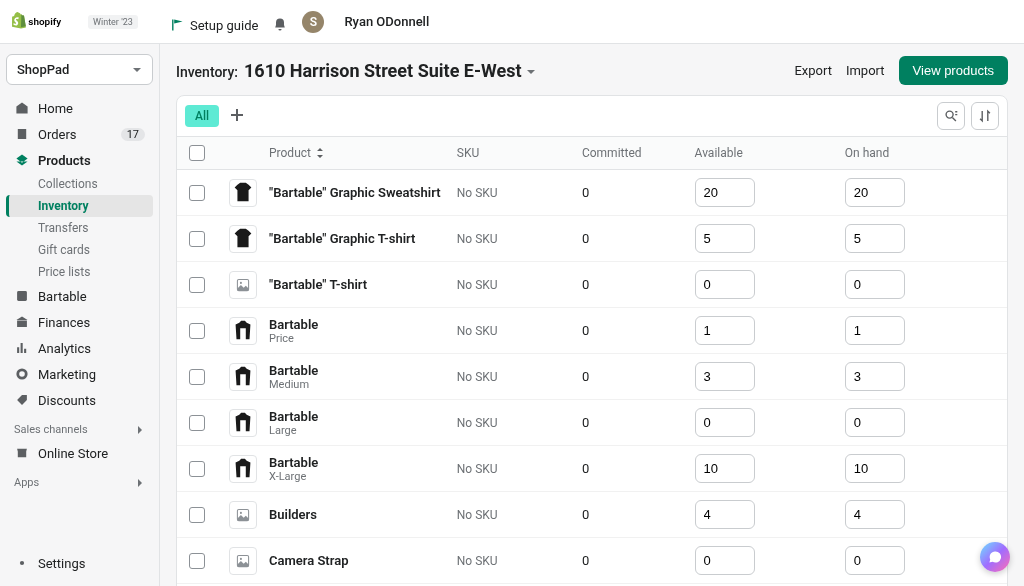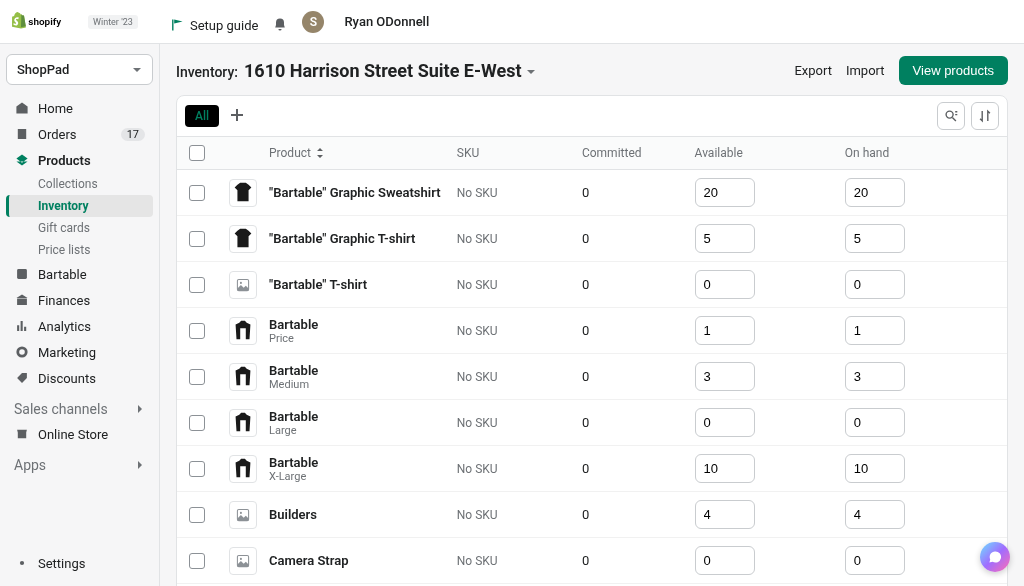--- a/index.html
+++ b/index.html
@@ -20,36 +20,36 @@
 .sidebar { width: 160px; background: #f6f6f7; border-right: 1px solid #e1e3e5; display: flex; flex-direction: column; padding: 10px 6px; overflow-y: auto; }
 .store-select { border: 1px solid #c9cccf; background: #fff; border-radius: 6px; padding: 7px 10px; margin-bottom: 10px; display: flex; align-items: center; justify-content: space-between; font-weight: 500; }
 .nav-item { display: flex; align-items: center; gap: 8px; padding: 5px 8px; border-radius: 4px; color: #202223; cursor: pointer; font-size: 13px; }
 .nav-item .nav-icon { width: 16px; height: 16px; display: flex; align-items: center; justify-content: center; }
 .nav-item .nav-icon svg { width: 14px; height: 14px; fill: #5c5f62; }
 .nav-item.active { font-weight: 600; }
 .nav-item.active .nav-icon svg { fill: #008060; }
 .badge { margin-left: auto; background: #e4e5e7; border-radius: 8px; padding: 0 6px; font-size: 11px; }
 .sub-item { padding: 4px 8px 4px 32px; color: #6d7175; font-size: 12px; cursor: pointer; border-radius: 4px; }
 .sub-item.selected { background: #e5e5e5; color: #008060; font-weight: 700; border-left: 3px solid #008060; padding-left: 29px; }
-.section-header { padding: 10px 8px 4px; color: #6d7175; font-size: 14px; display: flex; justify-content: space-between; align-items: center; }
+.section-header { padding: 10px 8px 4px; color: #6d7175; font-size: 11px; display: flex; justify-content: space-between; align-items: center; }
 .section-header svg { width: 10px; height: 10px; fill: #6d7175; }
 .sidebar-spacer { flex: 1; }
 .main { flex: 1; padding: 12px 16px; overflow-y: auto; }
 .page-header { display: flex; align-items: center; justify-content: space-between; margin-bottom: 10px; }
 .page-title-wrap { display: flex; align-items: baseline; gap: 6px; }
 .page-label { font-size: 14px; font-weight: 500; }
 .page-loc { font-size: 18px; font-weight: 700; display: flex; align-items: center; gap: 4px; }
 .page-loc svg { width: 10px; height: 10px; fill: #6d7175; margin-top: 3px; }
 .page-actions { display: flex; gap: 14px; align-items: center; }
 .action-text { color: #202223; cursor: pointer; }
 .btn-primary { background: #008060; color: #fff; border: none; padding: 7px 14px; border-radius: 6px; font-weight: 500; font-size: 13px; cursor: pointer; }
 .card { background: #fff; border: 1px solid #e1e3e5; border-radius: 8px; overflow: hidden; }
 .tabs-row { display: flex; align-items: center; padding: 6px 8px; border-bottom: 1px solid #e1e3e5; gap: 6px; }
 .tab { padding: 4px 10px; border-radius: 4px; font-size: 12px; cursor: pointer; }
-.tab.active { background: #000000; color: #008060; font-weight: 500; }
+.tab.active { background: #5eead4; color: #008060; font-weight: 500; }
 .tab-add { padding: 4px 6px; color: #6d7175; cursor: pointer; }
 .tabs-right { margin-left: auto; display: flex; gap: 6px; }
 .icon-btn { border: 1px solid #c9cccf; background: #fff; border-radius: 6px; width: 28px; height: 28px; display: flex; align-items: center; justify-content: center; cursor: pointer; }
 .icon-btn svg { width: 14px; height: 14px; fill: #5c5f62; }
 .thead { display: flex; align-items: center; padding: 8px 12px; border-bottom: 1px solid #e1e3e5; font-size: 12px; color: #6d7175; background: #fafbfb; }
 .col-check { width: 40px; }
 .col-img { width: 40px; }
 .col-product { flex: 1.5; }
 .col-sku { flex: 1; }
 .col-committed { flex: 0.9; }
@@ -130,20 +130,21 @@
     <div class="nav-item active">
         <span class="nav-icon">
           <svg viewBox="0 0 20 20">
             <path d="M2 8l8-6 8 6-8 6zM2 12l8 6 8-6"></path>
           </svg>
         </span>
         <span>Products</span>
       </div>
     <div class="sub-item">Collections</div>
     <div class="sub-item selected">Inventory</div>
+    <div class="sub-item">Transfers</div>
     <div class="sub-item">Gift cards</div>
     <div class="sub-item">Price lists</div>
     <div class="nav-item">
         <span class="nav-icon">
           <svg viewBox="0 0 20 20">
             <rect x="3" y="3" width="14" height="14" rx="2"></rect>
           </svg>
         </span>
         <span>Bartable</span>
       </div>

